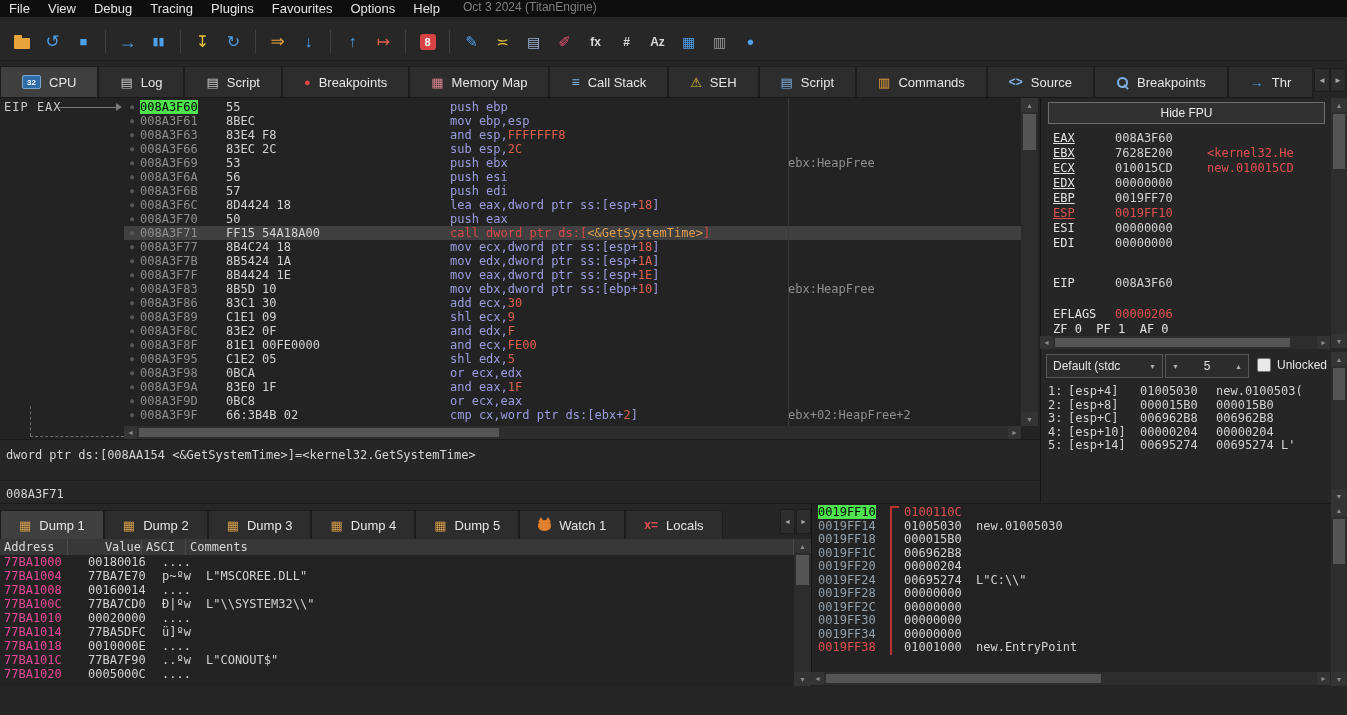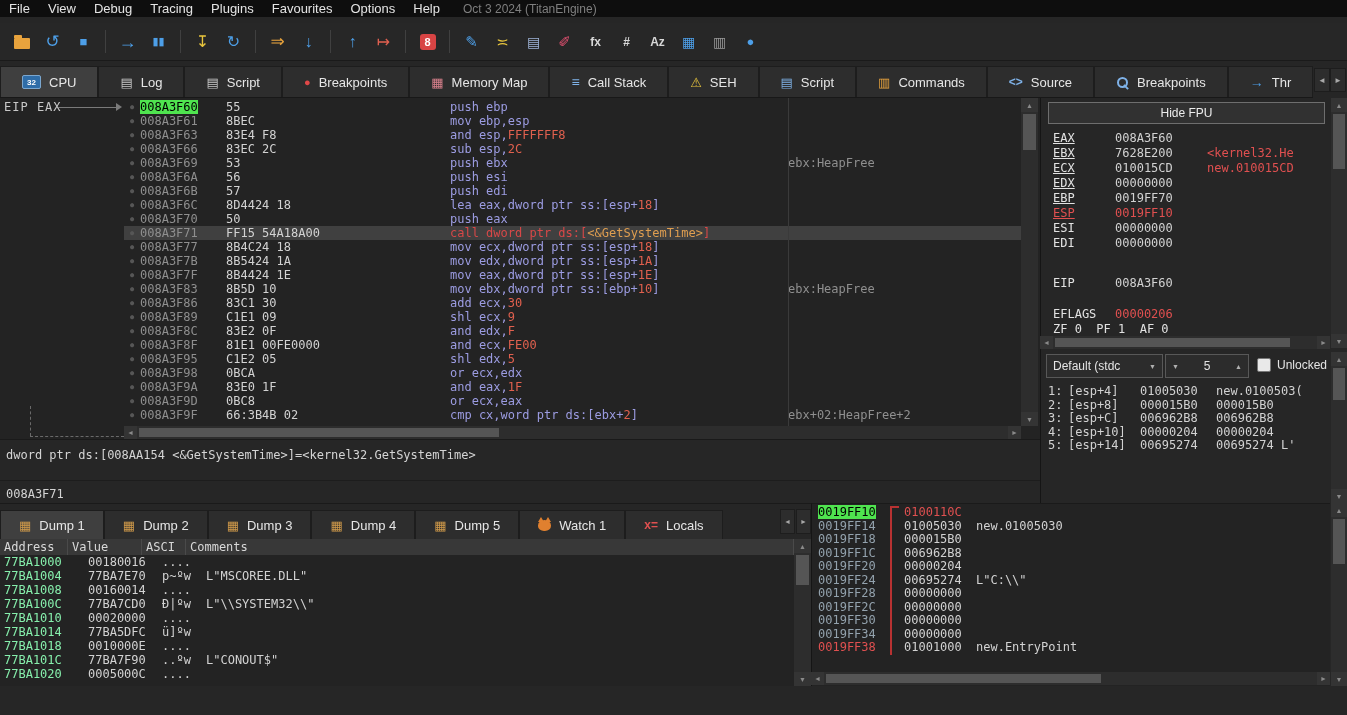--- a/index.html
+++ b/index.html
@@ -1,20 +1,20 @@
 <!DOCTYPE html>
 <html><head>
 <meta charset="utf-8">
 <style>
 *{margin:0;padding:0;box-sizing:border-box}
 html,body{background:#111}
 .app{position:relative;width:1347px;height:715px;background:#262626;overflow:hidden;font-family:"Liberation Sans",sans-serif;color:#d8d8d8}
 
 
-#menubar{position:absolute;left:0;top:0;width:100%;height:17px;background:#0e0e0e;display:flex;align-items:center;font-size:13px}
+#menubar{position:absolute;left:0;top:0;width:100%;height:17px;background:#0e0e0e;display:flex;align-items:flex-start;font-size:13px}
 #menu-items{display:flex;height:100%;align-items:center}
 .menu-item{padding:0 9px;height:100%;display:flex;align-items:center;color:#e4e4e4;cursor:default}
 .build-info{margin-left:14px;color:#7f7f7f;font-size:12px}
 
 
 #toolbar{position:absolute;left:0;top:23px;width:100%;height:38px;background:#272727;border-bottom:1px solid #1a1a1a;display:flex;align-items:center;padding-left:6px}
 .tb-icon{width:31px;height:27px;display:flex;align-items:center;justify-content:center;border-radius:2px}
 .tb-sep{width:1px;height:23px;background:#404040;margin:0 6px}
 .glyph{line-height:1}
 .glyph.txt{font-size:12px;font-weight:bold}
@@ -92,21 +92,21 @@
 .a-b{flex:1;overflow:hidden}
 
 
 #btabs{position:absolute;left:0;top:503px;width:812px;height:36px;background:#262626;border-top:1px solid #1a1a1a;display:flex;align-items:flex-end;overflow:hidden}
 #btabs .tab{height:29px;padding:0 18px}
 .btab-scroll{position:absolute;top:509px;width:15px;height:25px;background:#2d2d2d;border:1px solid #1d1d1d;color:#a8a8a8;font-size:7px;display:flex;align-items:center;justify-content:center}
 #dump-head{position:absolute;left:0;top:539px;width:794px;height:16px;background:#383838;display:flex;font:12px "DejaVu Sans Mono",monospace;color:#d8d8d8}
 .dh{border-right:1px solid #4a4a4a;padding-left:4px;line-height:16px}
 #dump-rows{position:absolute;left:0;top:555px;width:794px;height:131px;overflow:hidden;font:12px "DejaVu Sans Mono",monospace;background:#232323}
 .dump-row{display:flex;height:14px;line-height:14px}
-.du-a{width:88px;padding-left:4px;color:#86efac}
+.du-a{width:88px;padding-left:4px;color:#ec4899}
 .du-v{width:74px;color:#d2d2d2}
 .du-s{width:44px;color:#d2d2d2;white-space:pre}
 .du-c{flex:1;color:#d2d2d2;white-space:pre;overflow:hidden}
 
 
 #stack{position:absolute;left:811px;top:503px;width:519px;height:183px;background:#232323;border-left:1px solid #151515;border-top:1px solid #1a1a1a;overflow:hidden}
 #stack-rows{position:absolute;left:6px;top:2px;right:2px;font:12px "DejaVu Sans Mono",monospace}
 .st-row{display:flex;height:13.5px;line-height:13.5px}
 .st-a{width:64px;color:#93a2ad}
 .st-a .esp{background:#4fe44f;color:#000}
@@ -363,21 +363,21 @@
       </div>
       <div class="tab">
         <span class="glyph txt" style="color: rgb(224, 80, 80);">x=</span>
         <span>Locals</span>
       </div>
     </div>
   <div class="btab-scroll" style="left:780px">◄</div>
   <div class="btab-scroll" style="left:796px">►</div>
   <div id="dump-head">
       <div class="dh" style="width: 68px;">Address</div>
-      <div class="dh" style="width: 74px;">Value</div>
+      <div class="dh" style="width: 74px; text-align: right;">Value</div>
       <div class="dh" style="width: 44px;">ASCI</div>
       <div class="dh" style="flex: 1 1 0%;">Comments</div>
     </div>
   <div id="dump-rows">
       <div class="dump-row">
         <span class="du-a">77BA1000</span>
         <span class="du-v">00180016</span>
         <span class="du-s">....</span>
         <span class="du-c"></span>
       </div>

